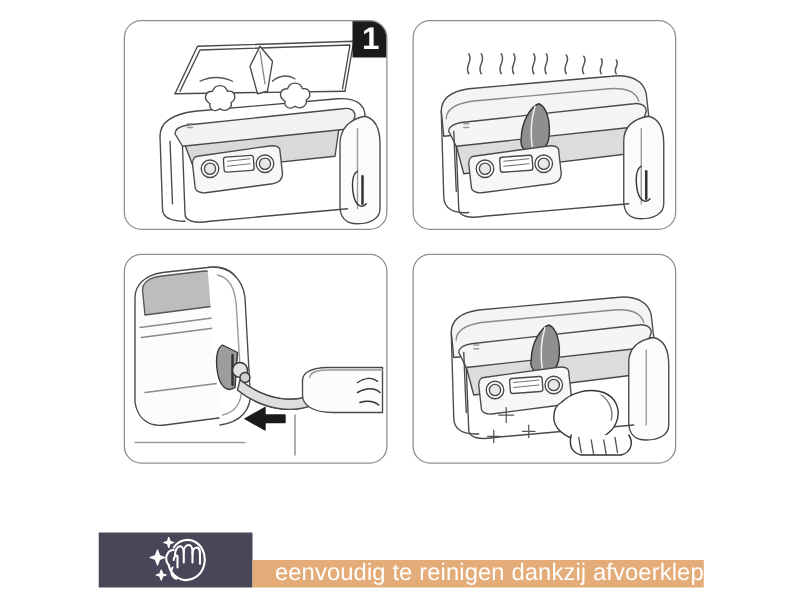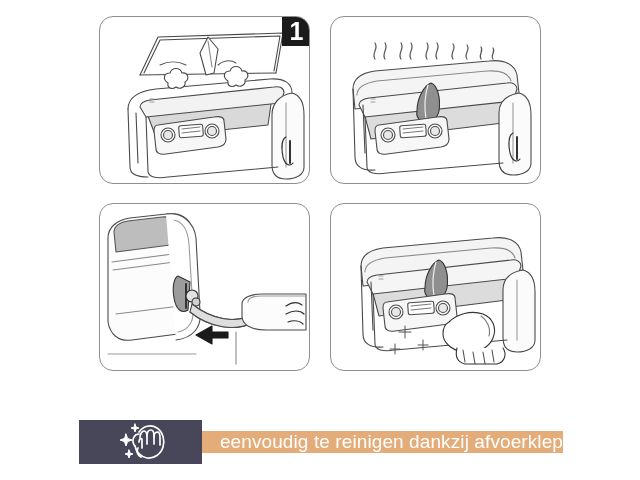--- a/index.html
+++ b/index.html
@@ -46,21 +46,21 @@
   .b1{left:182px;top:-1px;}
 
   .art{position:absolute;left:0;top:0;width:209px;height:166px;}
 
   
   .banner{
     position:absolute;
     left:79px;top:413px;
     width:484px;height:57px;
     display:flex;
-    align-items:center;
+    align-items:flex-end;
   }
   .banner-icon-box{
     width:127px;
     background:#474759;
     display:flex;align-items:center;justify-content:center;
   }
   .banner-text-box{
     flex:1;
     background:#e3ac79;
     display:flex;align-items:center;

